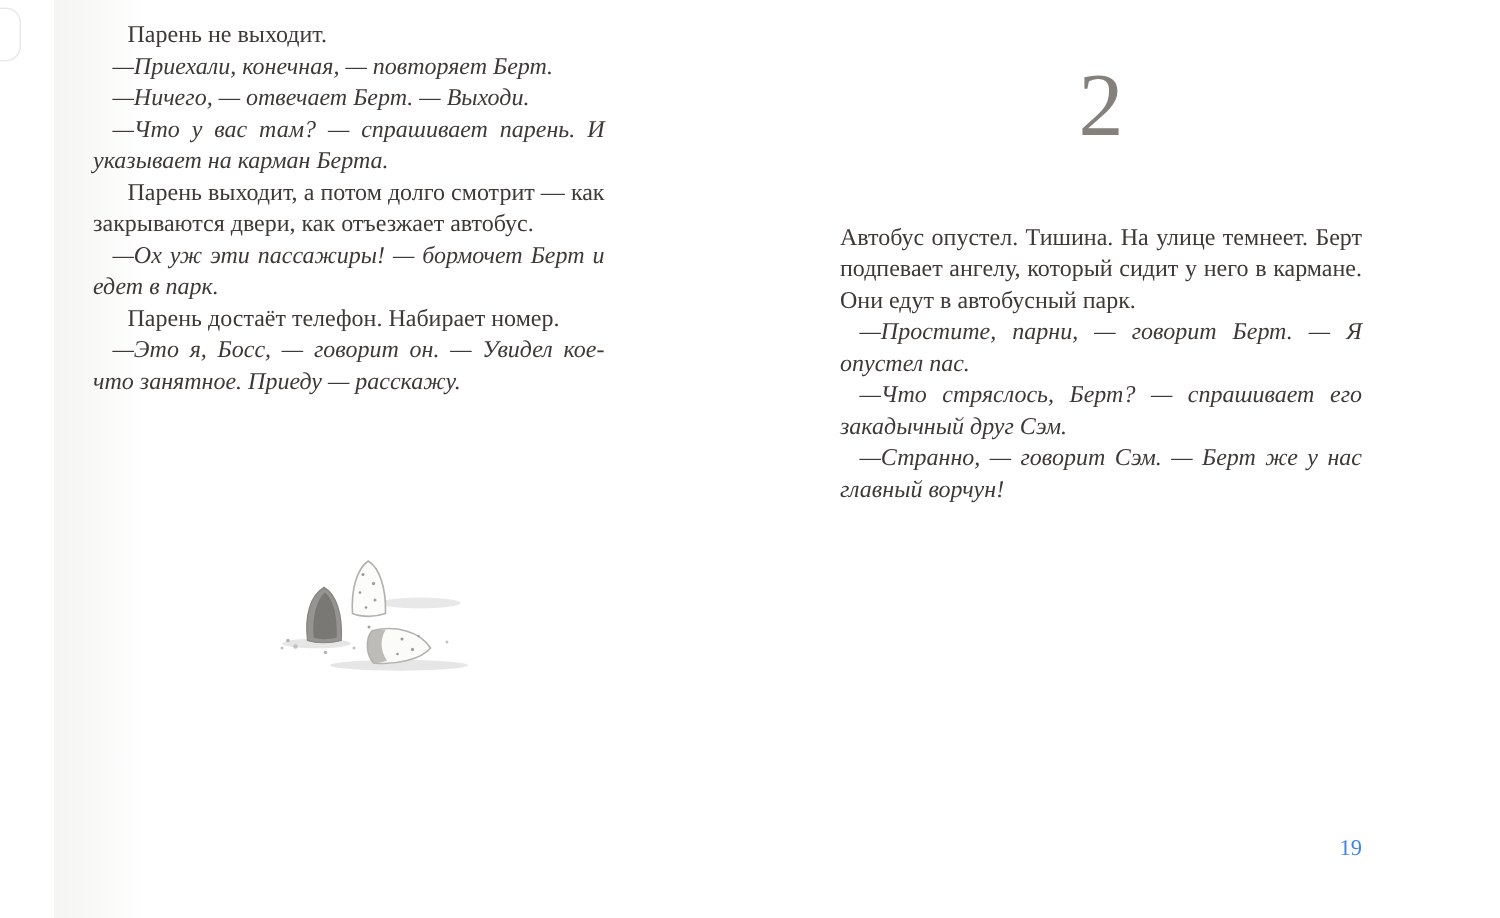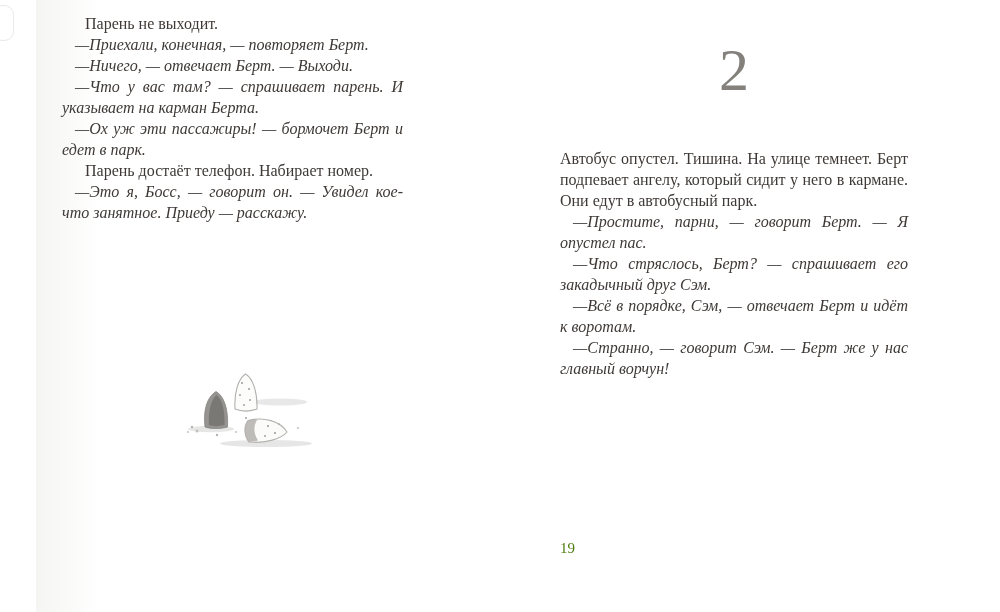--- a/index.html
+++ b/index.html
@@ -11,36 +11,37 @@
   .corner-artifact{position:absolute;left:-8px;top:5px;width:20px;height:34px;
                    border:1px solid #e9e9e7;border-radius:10px;background:#fff;}
   .text-page p{margin:0;font-size:16px;line-height:21px;color:#3e3936;text-align:justify;}
   .text-page p.narr{text-indent:23px;}
   .text-page p.dial{text-indent:13px;font-style:italic;}
   .left-page{position:absolute;left:62px;top:13px;width:341px;}
   .right-page{position:absolute;left:560px;top:40px;width:348px;}
   .chapter-number{height:108px;display:flex;justify-content:center;align-items:flex-start;
                   font-size:60px;line-height:1.0;color:#84817d;font-family:"Liberation Serif", serif;}
   .illustration{position:absolute;left:180px;top:365px;width:165px;height:95px;}
-  .page-number{position:absolute;left:560px;top:540px;width:348px;text-align:left;
-               font-size:15px;color:#4d7c0f;}
+  .page-number{position:absolute;left:560px;top:558px;width:348px;text-align:right;
+               font-size:15px;color:#3b82f6;}
 </style>
 </head>
 <body>
 
 <div class="canvas">
 
   <div class="edge-gradient"></div>
   <div class="corner-artifact"></div>
 
   <div class="left-page text-page">
     <p class="narr">Парень не выходит.</p>
     <p class="dial">—Приехали, конечная, — повторяет Берт.</p>
     <p class="dial">—Ничего, — отвечает Берт. — Выходи.</p>
     <p class="dial">—Что у вас там? — спрашивает парень. И указывает на карман Берта.</p>
+    <p class="narr">Парень выходит, а потом долго смотрит — как закрываются двери, как отъезжает автобус.</p>
     <p class="dial">—Ох уж эти пассажиры! — бормочет Берт и едет в парк.</p>
     <p class="narr">Парень достаёт телефон. Набирает номер.</p>
     <p class="dial">—Это я, Босс, — говорит он. — Увидел кое-что занятное. Приеду — расскажу.</p>
   </div>
 
   <svg class="illustration" viewBox="0 0 165 95">
 
     <ellipse cx="31" cy="64" rx="23" ry="3.2" fill="#dededd" opacity="0.75"></ellipse>
     <ellipse cx="100" cy="37" rx="27" ry="3.6" fill="#d9d9d8" opacity="0.6"></ellipse>
     <ellipse cx="86" cy="78.5" rx="46" ry="3.6" fill="#dcdcdb" opacity="0.7"></ellipse>
@@ -69,19 +70,18 @@
     <circle cx="37" cy="70" r="1.2" fill="#b5b3b0"></circle>
     <circle cx="56" cy="67" r="1" fill="#c3c1be"></circle>
     <circle cx="118" cy="63" r="1" fill="#c3c1be"></circle>
   </svg>
 
   <div class="right-page text-page">
     <div class="chapter-number">2</div>
     <p>Автобус опустел. Тишина. На улице темнеет. Берт подпевает ангелу, который сидит у него в кармане. Они едут в автобусный парк.</p>
     <p class="dial">—Простите, парни, — говорит Берт. — Я опустел пас.</p>
     <p class="dial">—Что стряслось, Берт? — спрашивает его закадычный друг Сэм.</p>
-    <p class="dial">—Всё в порядке, Сэм, — отвечает Берт и идёт к воротам.</p>
     <p class="dial">—Странно, — говорит Сэм. — Берт же у нас главный ворчун!</p>
   </div>
 
   <div class="page-number">19</div>
 
 </div>
 
 </body></html>

